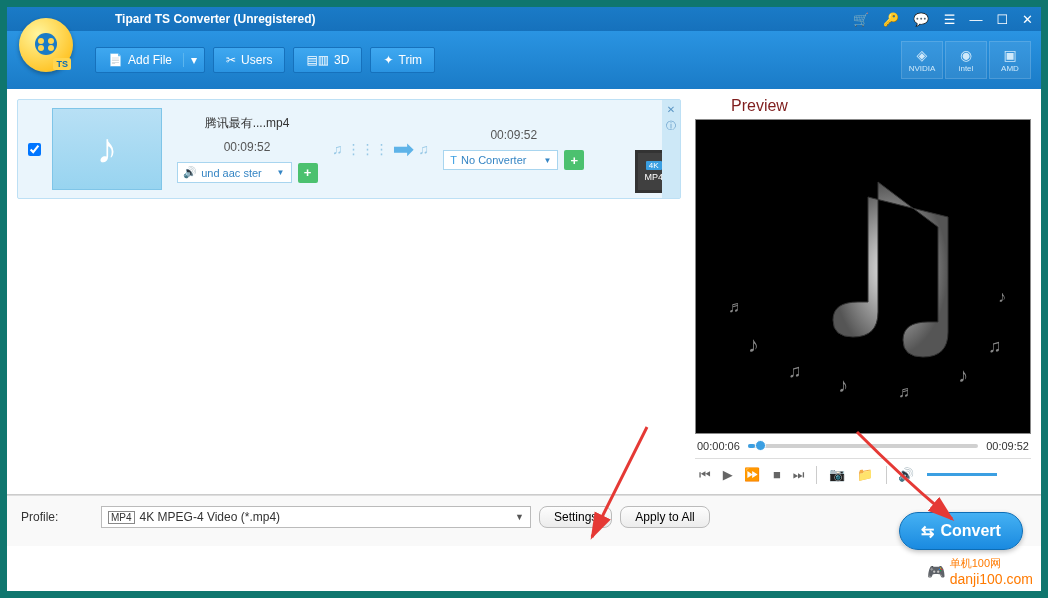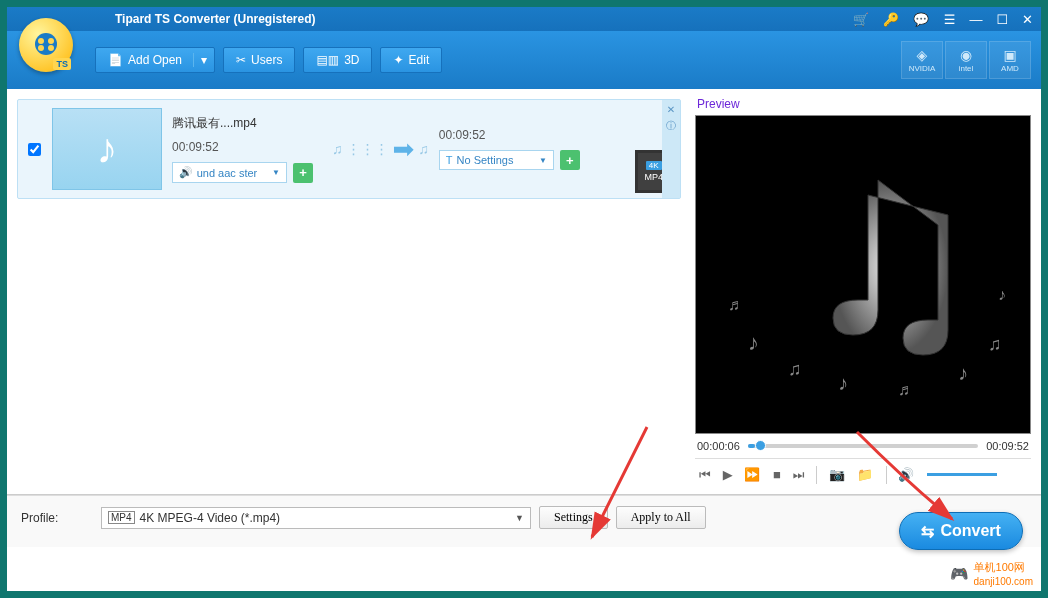--- a/index.html
+++ b/index.html
@@ -25,55 +25,55 @@
 .topbar-right { margin-left: auto; display: flex; gap: 2px; }
 .gpu-badge { width: 42px; height: 38px; background: rgba(255,255,255,0.08); border: 1px solid rgba(255,255,255,0.15); display: flex; flex-direction: column; align-items: center; justify-content: center; color: #cfe9fa; font-size: 8px; cursor: pointer; }
 .gpu-badge .gpu-icon { font-size: 14px; margin-bottom: 1px; }
 
 
 .main { display: flex; height: 405px; }
 .list-panel { flex: 1; padding: 10px; position: relative; }
 .file-row { border: 1px solid #bde0f5; background: #eaf5fc; height: 100px; display: flex; align-items: center; gap: 10px; padding: 8px; border-radius: 2px; position: relative; }
 .check-col { width: 16px; display: flex; align-items: center; justify-content: center; }
 .thumb { width: 110px; height: 82px; background: linear-gradient(#b8e0f5,#98d4f0); display: flex; align-items: center; justify-content: center; color: #fff; font-size: 42px; border: 1px solid #7fc5e8; }
-.file-info { display: flex; flex-direction: column; gap: 8px; font-size: 12px; width: 150px; }
+.file-info { display: flex; flex-direction: column; gap: 8px; font-size: 12px; width: 150px; align-items: center; }
 .file-info .fname { color: #333; }
 .file-info .dur { color: #555; }
 .arrow-block { display: flex; align-items: center; gap: 4px; color: #97c8e5; font-size: 14px; }
 .arrow-big { font-size: 26px; color: #5eb3e8; }
 .format-badge { background: #404040; color: #fff; font-size: 9px; padding: 8px 6px; border: 3px solid #333; display: flex; flex-direction: column; align-items: center; gap: 2px; position: relative; margin-top: 44px; }
 .format-badge .fk { background: #3b9fe2; padding: 0 3px; font-size: 8px; border-radius: 1px; }
 .row-side { position: absolute; right: 0; top: 0; bottom: 0; width: 18px; background: #cde8f7; display: flex; flex-direction: column; align-items: center; padding: 4px 0; gap: 4px; }
 .row-side span { font-size: 10px; color: #5a95c4; cursor: pointer; }
 .dd { border: 1px solid #a8d5ef; background: #fff; font-size: 11px; padding: 3px 6px; display: flex; align-items: center; gap: 4px; cursor: pointer; color: #3585c4; width: 115px; }
 .dd .dd-caret { margin-left: auto; font-size: 8px; }
 .plus-btn { width: 20px; height: 20px; background: #4cc16f; color: #fff; display: flex; align-items: center; justify-content: center; border-radius: 2px; cursor: pointer; font-size: 13px; font-weight: bold; }
 .dd-row { display: flex; align-items: center; gap: 6px; }
 
 
 .preview-panel { width: 350px; padding: 6px 10px 4px 4px; display: flex; flex-direction: column; }
-.preview-label { font-size: 12px; color: #6d28d9; padding: 2px 0 4px 2px; }
+.preview-label { font-size: 16px; color: #7f1d1d; padding: 2px 0 4px 2px; margin-left: 34px; }
 .preview-box { flex: 1; background: #000; display: flex; align-items: center; justify-content: center; border: 1px solid #888; }
 .timeline { display: flex; align-items: center; gap: 8px; font-size: 11px; color: #333; padding: 6px 2px; }
 .timeline .track { flex: 1; height: 4px; background: #d0d0d0; position: relative; border-radius: 2px; }
 .timeline .track .prog { position: absolute; left: 0; top: 0; bottom: 0; width: 3%; background: #3b9fe2; border-radius: 2px; }
 .timeline .track .knob { position: absolute; left: 3%; top: -4px; width: 11px; height: 11px; background: #3b9fe2; border: 1px solid #fff; border-radius: 50%; }
 .ctrl-bar { display: flex; align-items: center; gap: 12px; padding: 2px 4px; border-top: 1px solid #ddd; height: 32px; }
 .ctrl-bar .cb { color: #666; font-size: 13px; cursor: pointer; }
 .ctrl-bar .divider { width: 1px; height: 18px; background: #ccc; }
 .vol-track { width: 70px; height: 3px; background: #3b9fe2; position: relative; }
 
 
 .separator { height: 1px; background: #ccc; margin: 0; }
 .bottom { padding: 10px 14px; background: #f9f9f9; position: relative; border-top: 1px solid #ddd; }
 .form-row { display: flex; align-items: center; gap: 8px; font-size: 12px; color: #333; margin-bottom: 8px; }
 .form-row .lbl { width: 72px; text-align: left; }
 .form-row .field { flex: 0 0 430px; border: 1px solid #bbb; background: #fff; padding: 3px 6px; font-size: 12px; display: flex; align-items: center; gap: 5px; }
 .form-row .field .fcaret { margin-left: auto; font-size: 9px; color: #555; }
-.std-btn { border: 1px solid #bbb; background: linear-gradient(#fdfdfd,#ececec); font-size: 12px; padding: 3px 14px; cursor: pointer; border-radius: 2px; font-family: Liberation Serif, serif; }
+.std-btn { border: 1px solid #bbb; background: linear-gradient(#fdfdfd,#ececec); font-size: 12px; padding: 3px 14px; cursor: pointer; border-radius: 8px; }
 .merge { display: flex; align-items: center; gap: 5px; font-size: 12px; color: #444; margin-left: 4px; }
 .convert-btn { position: absolute; right: 18px; top: 16px; width: 124px; height: 38px; background: linear-gradient(#45b1f3,#1a8ae0); border: 1px solid #0d6db5; border-radius: 19px; color: #fff; font-size: 16px; font-weight: bold; display: flex; align-items: center; justify-content: center; gap: 6px; cursor: pointer; box-shadow: 0 2px 5px rgba(0,0,0,0.25); }
 .convert-btn .ci { font-size: 16px; }
 
 
 .arrow-svg { position: absolute; pointer-events: none; z-index: 50; }
 
 
 .watermark { position: absolute; right: 8px; bottom: 4px; font-size: 11px; color: #ff7a00; display: flex; align-items: center; gap: 4px; }
 .watermark .wm-icon { font-size: 15px; }
@@ -106,34 +106,34 @@
           <circle cx="20" cy="18" r="3" fill="#ffd54f"></circle>
         </svg>
       <span class="logo-ts">TS</span>
     </div>
   </div>
 
   <div class="topbar">
     <div class="topbar-left">
       <div class="tb-btn split">
         <span>📄</span>
-        <span>Add Open</span>
+        <span>Add File</span>
         <span class="caret">▾</span>
       </div>
       <div class="tb-btn">
         <span>✂</span>
         <span>Users</span>
       </div>
       <div class="tb-btn">
         <span>▤▥</span>
         <span>3D</span>
       </div>
       <div class="tb-btn">
         <span>✦</span>
-        <span>Edit</span>
+        <span>Trim</span>
       </div>
     </div>
     <div class="topbar-right">
       <div class="gpu-badge">
           <span class="gpu-icon">◈</span>
           <span>NVIDIA</span>
         </div>
       <div class="gpu-badge">
           <span class="gpu-icon">◉</span>
           <span>intel</span>
@@ -168,21 +168,21 @@
           <span>♫</span>
             <span>⋮⋮⋮</span>
             <span class="arrow-big">➡</span>
             <span>♫</span>
         </div>
         <div class="file-info">
           <span class="dur">00:09:52</span>
           <div class="dd-row">
             <div class="dd">
               <span style="color:#3b9fe2">T</span>
-              <span>No Settings</span>
+              <span>No Converter</span>
               <span class="dd-caret">▼</span>
             </div>
             <div class="plus-btn">+</div>
           </div>
         </div>
         <div style="flex:1"></div>
         <div class="format-badge">
           <span class="fk">4K</span>
           <span>MP4</span>
         </div>
@@ -266,16 +266,16 @@
         <marker id="ah" markerWidth="10" markerHeight="10" refX="8" refY="3" orient="auto">
           <path d="M0,0 L9,3 L0,6 Z" fill="#e53935"></path>
         </marker>
       </defs>
     <path d="M640 420 Q610 480 585 530" stroke="#e53935" stroke-width="3" fill="none" marker-end="url(#ah)"></path>
     <path d="M850 425 Q900 475 945 512" stroke="#e53935" stroke-width="3" fill="none" marker-end="url(#ah)"></path>
   </svg>
 
   <div class="watermark">
     <span class="wm-icon">🎮</span>
-    <span><span>单机100网</span><br><span style="font-size:10px">danji100.com</span></span>
+    <span><span>单机100网</span><br><span style="font-size:14px">danji100.com</span></span>
   </div>
 
 </div>
 
 </body></html>

